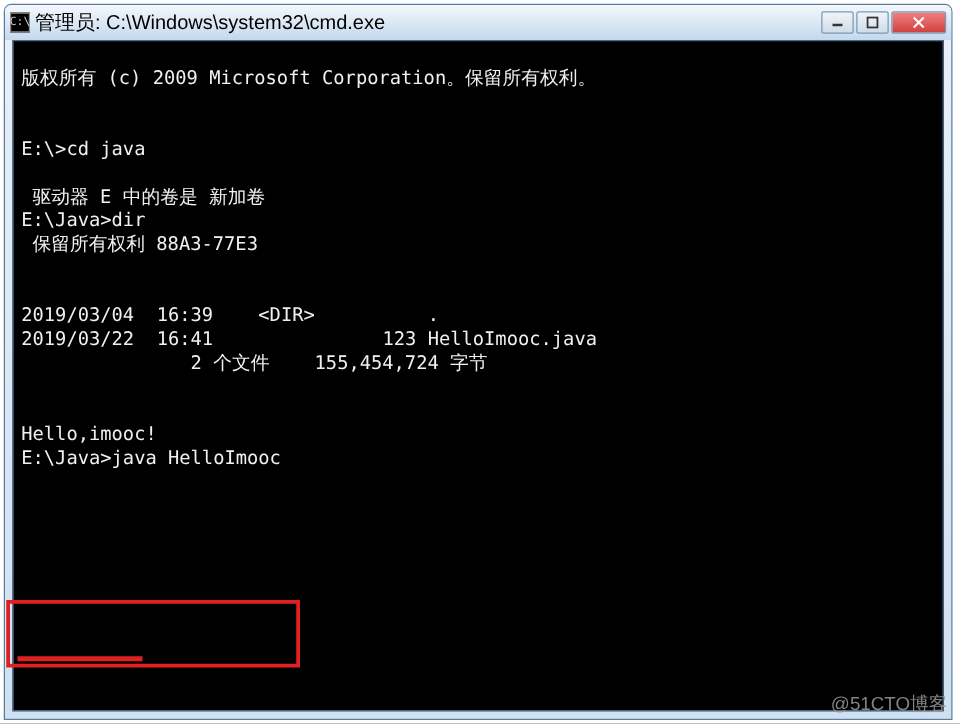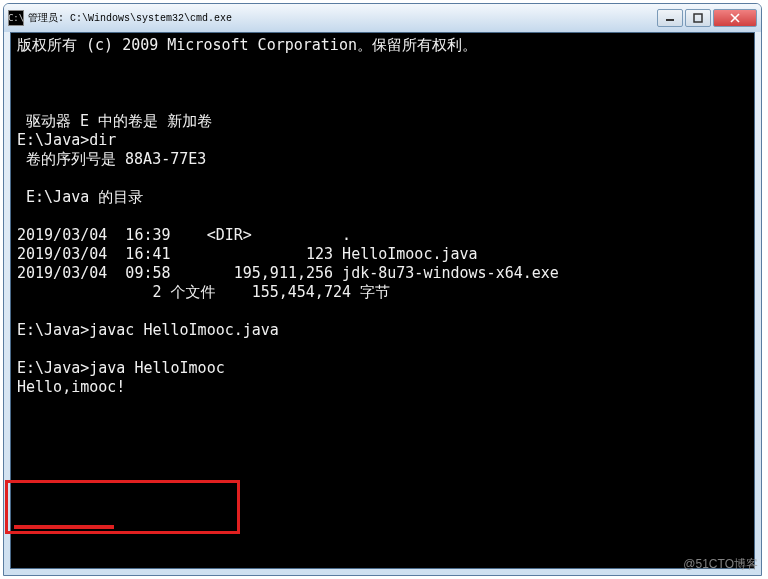--- a/index.html
+++ b/index.html
@@ -37,24 +37,24 @@
       border: 1px solid #888;
       margin-right: 4px;
       display: flex;
       align-items: center;
       justify-content: center;
       font-size: 9px;
       color: #ccc;
       font-family: monospace;
     }
     .title-text {
-      font-size: 10px;
+      font-size: 16px;
       color: #000;
       flex: 1;
-      font-family: Liberation Mono, monospace;
+      font-family: Liberation Sans, sans-serif;
     }
     .win-btns {
       display: flex;
       gap: 2px;
     }
     .win-btn {
       width: 26px;
       height: 18px;
       border: 1px solid #7a9ab8;
       border-radius: 2px;
@@ -75,21 +75,21 @@
       position: absolute;
       top: 28px;
       left: 6px;
       right: 6px;
       bottom: 6px;
       background: #000;
       color: #f0f0f0;
       font-family: "SimSun", "NSimSun", "Consolas", monospace;
       font-size: 15px;
       line-height: 19px;
-      padding: 3px 6px;
+      padding: 20px 6px;
       overflow: hidden;
       border: 1px solid #4a6a8a;
     }
     .console-line { white-space: pre; min-height: 19px; }
     .red-box {
       position: absolute;
       border: 3px solid #e02020;
       pointer-events: none;
     }
     .red-box.box1 {
@@ -103,21 +103,21 @@
       top: 525px;
       left: 14px;
       width: 100px;
       height: 4px;
       background: #e02020;
     }
     .watermark {
       position: absolute;
       bottom: 6px;
       right: 10px;
-      font-size: 12px;
+      font-size: 15px;
       color: #9a9a9a;
       font-family: "Microsoft YaHei", sans-serif;
       opacity: 0.85;
     }
   </style>
 </head>
 <body>
 
 <div class="window">
   <div class="titlebar">
@@ -140,36 +140,34 @@
             <line x1="9" y1="1" x2="1" y2="9" stroke="#fff" stroke-width="1.6"></line>
           </svg>
       </div>
     </div>
   </div>
 
   <div class="console">
     <div class="console-line">版权所有 (c) 2009 Microsoft Corporation。保留所有权利。</div>
     <div class="console-line"></div>
     <div class="console-line"></div>
+    <div class="console-line">E:\&gt;cd java</div>
     <div class="console-line"></div>
     <div class="console-line"> 驱动器 E 中的卷是 新加卷</div>
     <div class="console-line">E:\Java&gt;dir</div>
-    <div class="console-line"> 卷的序列号是 88A3-77E3</div>
+    <div class="console-line"> 保留所有权利 88A3-77E3</div>
     <div class="console-line"></div>
-    <div class="console-line"> E:\Java 的目录</div>
     <div class="console-line"></div>
     <div class="console-line">2019/03/04  16:39    &lt;DIR&gt;          .</div>
-    <div class="console-line">2019/03/04  16:41               123 HelloImooc.java</div>
-    <div class="console-line">2019/03/04  09:58       195,911,256 jdk-8u73-windows-x64.exe</div>
+    <div class="console-line">2019/03/22  16:41               123 HelloImooc.java</div>
     <div class="console-line">               2 个文件    155,454,724 字节</div>
     <div class="console-line"></div>
-    <div class="console-line">E:\Java&gt;javac HelloImooc.java</div>
     <div class="console-line"></div>
+    <div class="console-line">Hello,imooc!</div>
     <div class="console-line">E:\Java&gt;java HelloImooc</div>
-    <div class="console-line">Hello,imooc!</div>
     <div class="console-line"></div>
   </div>
 </div>
 
 <div class="red-box box1"></div>
 <div class="red-underline"></div>
 
 <div class="watermark">@51CTO博客</div>
 
 </body></html>

